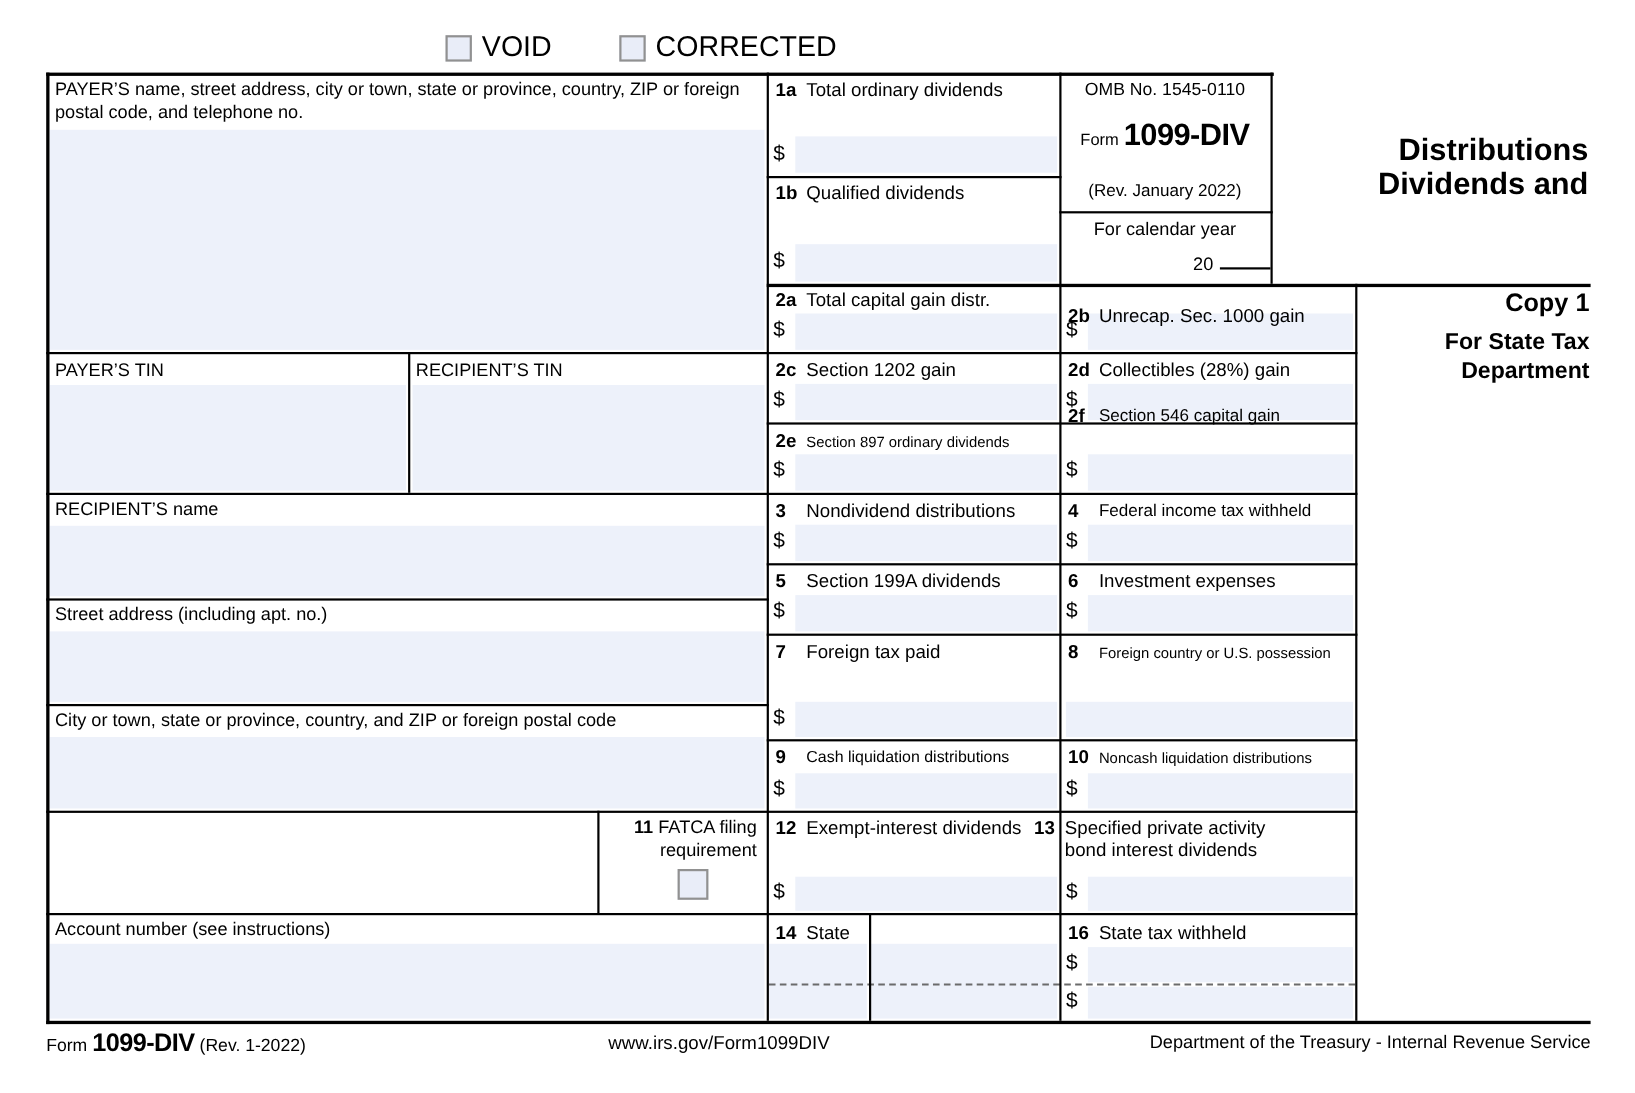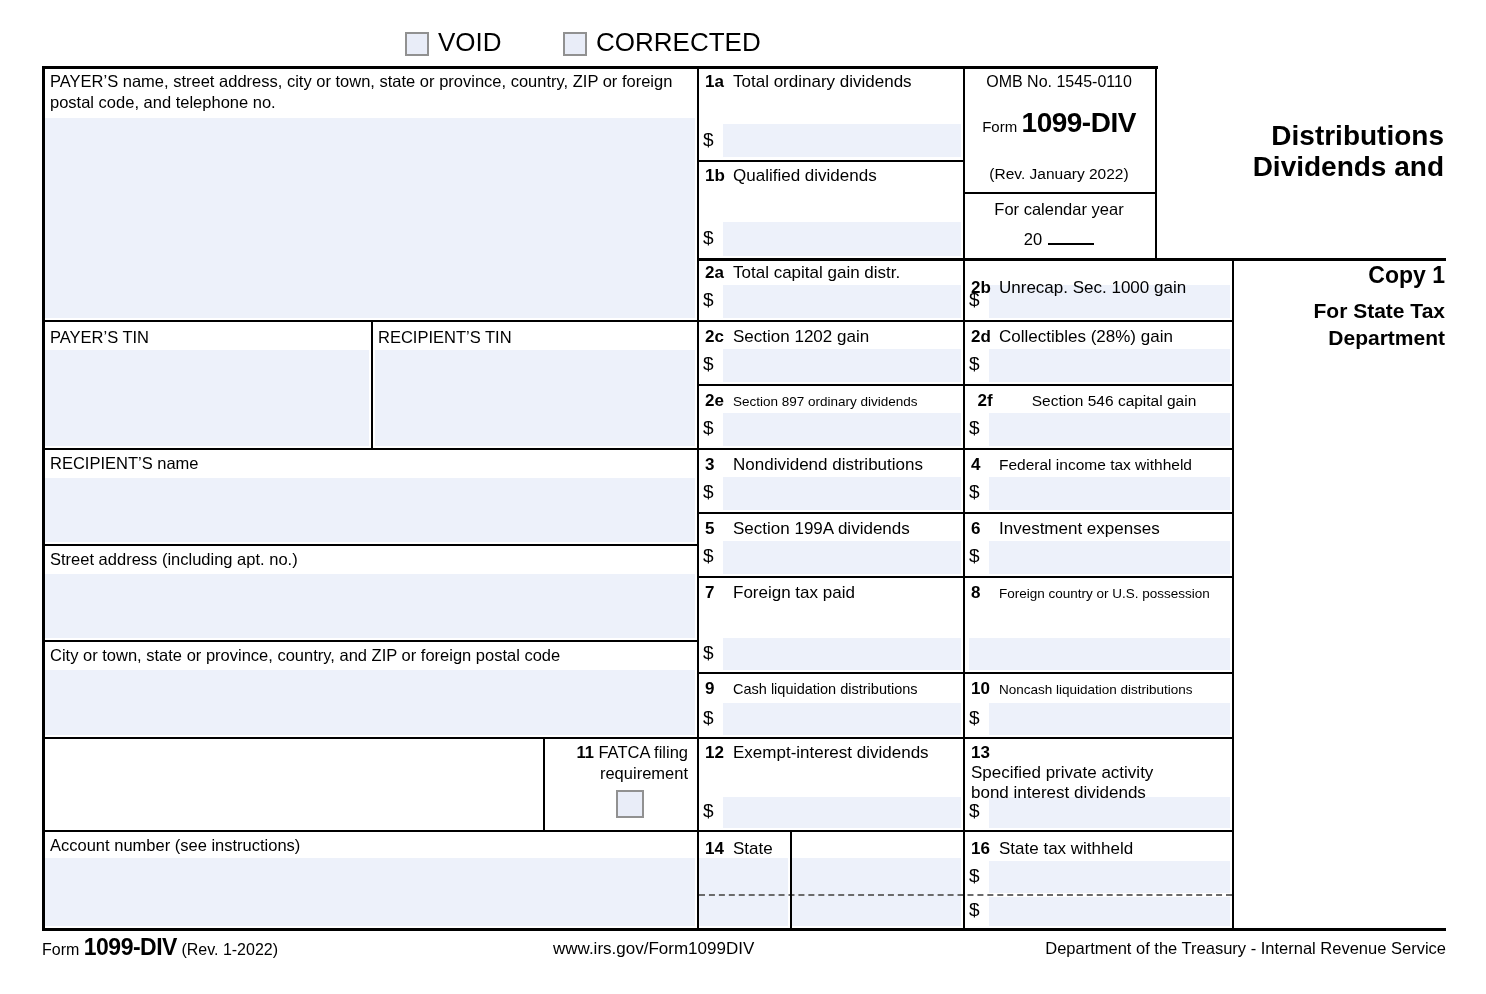--- a/index.html
+++ b/index.html
@@ -102,21 +102,21 @@
   <div class="lbl" style="left:50px;top:645px;">City or town, state or province, country, and ZIP or foreign postal code</div>
   <div class="lbl" style="left:50px;top:835px;">Account number (see instructions)</div>
 
   <div class="lbl ctr" style="left:963px;top:71px;width:192px;font-size:16px;">OMB No. 1545-0110</div>
   <div style="position:absolute;left:963px;top:107px;width:192px;text-align:center;">
     <span style="font-size:15px;">Form</span>
     <span style="font-size:28px;font-weight:bold;letter-spacing:-0.5px;">1099-DIV</span>
   </div>
   <div class="lbl ctr" style="left:963px;top:163px;width:192px;font-size:15.5px;">(Rev. January 2022)</div>
   <div class="lbl ctr" style="left:963px;top:199px;width:192px;">For calendar year</div>
-  <div style="position:absolute;left:963px;top:227px;width:192px;text-align:center;font-size:16.5px;">
+  <div style="position:absolute;left:963px;top:227px;width:192px;text-align:right;font-size:16.5px;">
     <span>20</span><span class="blank-underline"></span>
   </div>
 
   <div class="rt" style="position:absolute;left:1160px;top:120px;width:284px;font-size:28px;font-weight:bold;line-height:31px;">
     <div>Distributions</div>
     <div>Dividends and</div>
   </div>
   <div class="rt" style="position:absolute;left:1240px;top:262px;width:205px;">
     <div style="font-size:23px;font-weight:bold;">Copy 1</div>
     <div style="font-size:21px;font-weight:bold;line-height:27px;margin-top:8px;">
@@ -146,21 +146,21 @@
       <span class="txt">Section 1202 gain</span>
   </div>
   <div class="boxlbl" style="left:971px;top:327px;width:258px;">
     <span class="no">2d</span>
       <span class="txt">Collectibles (28%) gain</span>
   </div>
   <div class="boxlbl" style="left:705px;top:391px;width:254px;justify-content:center;">
     <span class="no">2e</span>
       <span class="txt fs135">Section 897 ordinary dividends</span>
   </div>
-  <div class="boxlbl" style="left:971px;top:391px;width:258px;text-align:center;">
+  <div class="boxlbl" style="left:971px;top:369px;width:258px;">
     <span class="no">2f</span>
       <span class="txt fs155">Section 546 capital gain</span>
   </div>
   <div class="boxlbl" style="left:705px;top:455px;width:252px;">
     <span class="no">3</span>
       <span class="txt">Nondividend distributions</span>
   </div>
   <div class="boxlbl" style="left:971px;top:455px;width:260px;">
     <span class="no">4</span>
       <span class="txt fs155">Federal income tax withheld</span>
@@ -186,21 +186,21 @@
       <span class="txt fs145">Cash liquidation distributions</span>
   </div>
   <div class="boxlbl" style="left:971px;top:679px;width:260px;">
     <span class="no">10</span>
       <span class="txt fs135">Noncash liquidation distributions</span>
   </div>
   <div class="boxlbl" style="left:705px;top:743px;width:252px;">
     <span class="no">12</span>
       <span class="txt">Exempt-interest dividends</span>
   </div>
-  <div class="boxlbl" style="left:971px;top:743px;width:218px;flex-direction:column;">
+  <div class="boxlbl" style="left:940px;top:743px;width:218px;">
     <span class="no">13</span>
       <span class="txt">Specified private activity bond interest dividends</span>
   </div>
   <div class="boxlbl" style="left:705px;top:839px;width:85px;">
     <span class="no">14</span>
       <span class="txt">State</span>
   </div>
   <div class="boxlbl" style="left:971px;top:839px;width:258px;">
     <span class="no">16</span>
       <span class="txt">State tax withheld</span>

